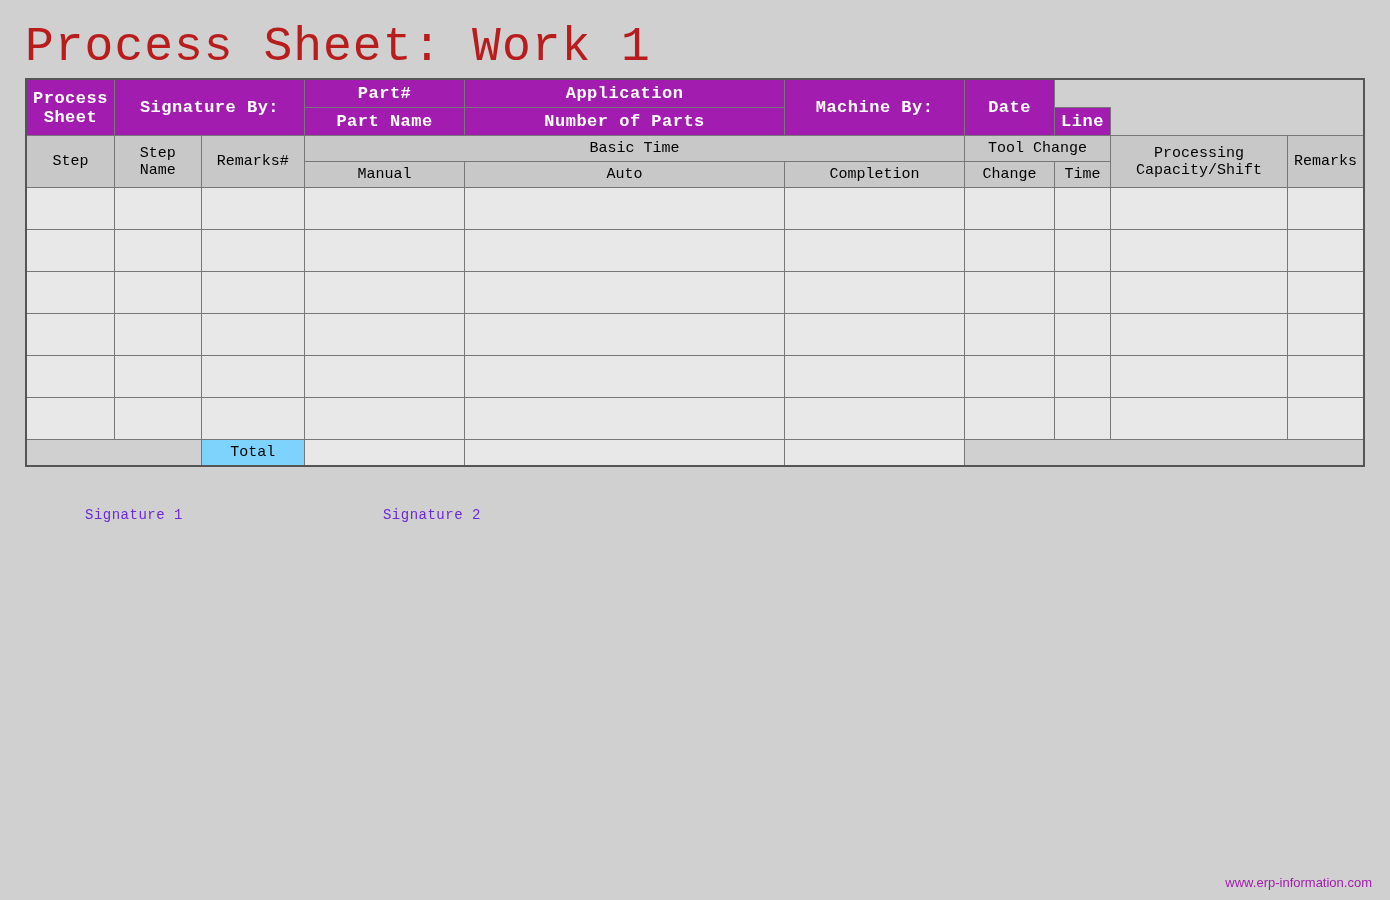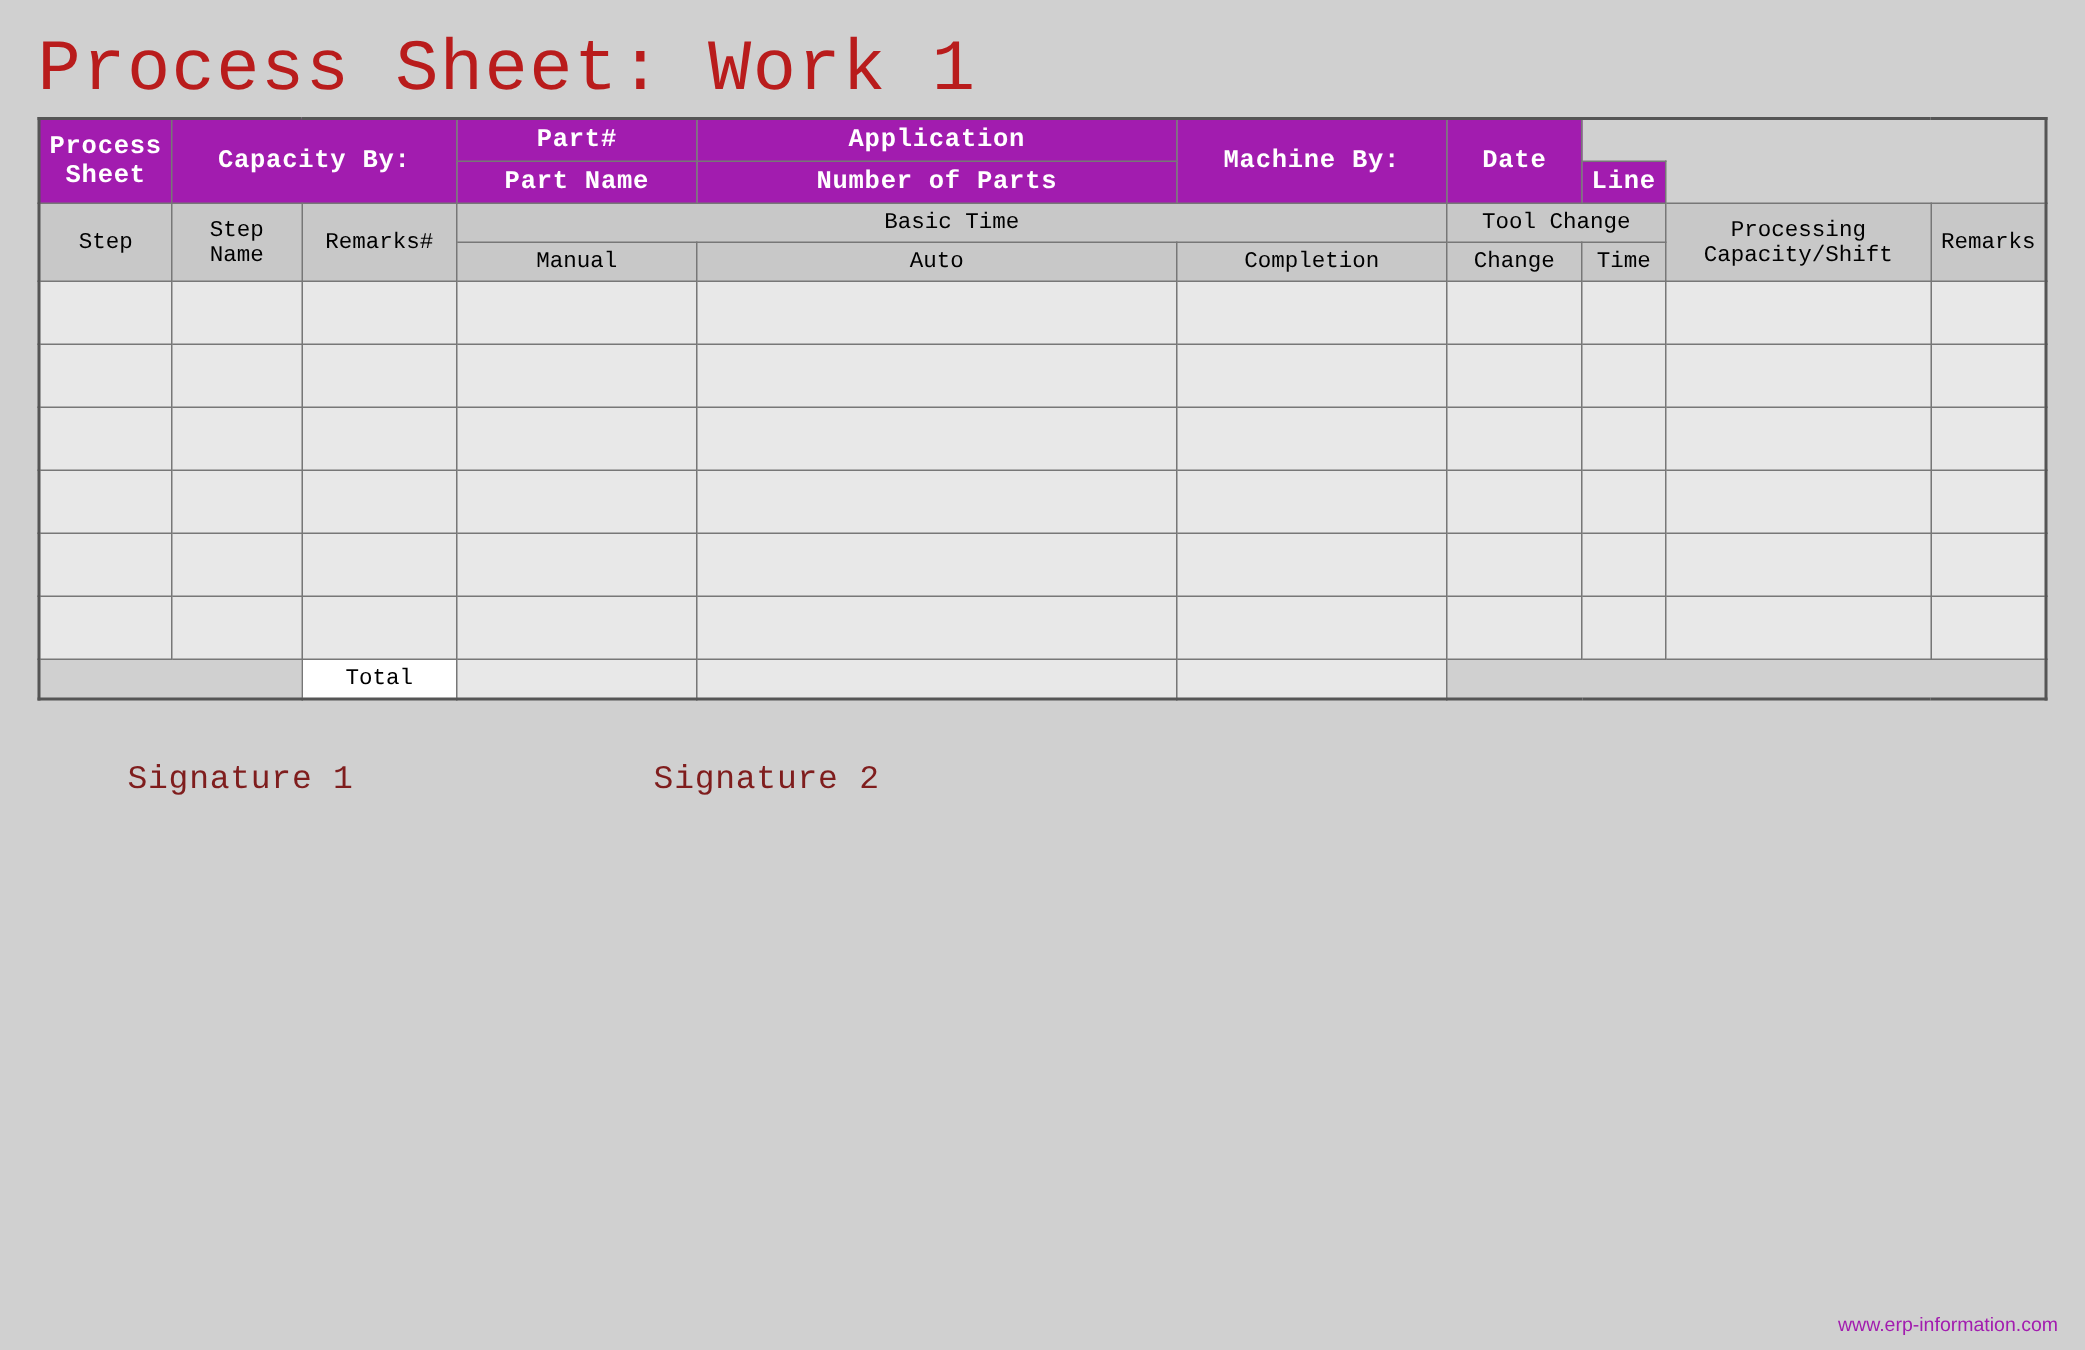--- a/index.html
+++ b/index.html
@@ -66,22 +66,22 @@
       font-size: 15px;
       font-weight: normal;
     }
 
     .signatures {
       display: flex;
       flex-direction: row;
       gap: 200px;
       margin-top: 40px;
       margin-left: 60px;
-      font-size: 22px;
-      color: #7f1d1d;
+      font-size: 14px;
+      color: #6d28d9;
       letter-spacing: 0.5px;
     }
 
     .watermark {
       position: fixed;
       bottom: 10px;
       right: 18px;
       font-size: 13px;
       color: #a21caf;
       font-family: Arial, sans-serif;
@@ -90,21 +90,21 @@
 </head>
 <body>
 
 <h1 class="page-title">Process Sheet: Work 1</h1>
 
 <table class="main-table">
 
   <tbody>
       <tr class="blue-row">
     <td rowspan="2" colspan="1" style="width:70px;">Process Sheet</td>
-    <td rowspan="2" colspan="2" style="width:280px;">Capacity By:</td>
+    <td rowspan="2" colspan="2" style="width:280px;">Signature By:</td>
     <td rowspan="1" colspan="1" style="width:160px;">Part#</td>
     <td rowspan="1" colspan="1" style="width:320px;">Application</td>
     <td rowspan="2" colspan="1" style="width:180px;">Machine By:</td>
     <td rowspan="2" colspan="1" style="width:90px;margin-top:16px;">Date</td>
   </tr>
 
   <tr class="blue-row">
     <td>Part Name</td>
     <td>Number of Parts</td>
     <td>Line</td>
@@ -197,21 +197,21 @@
     <td></td>
     <td></td>
     <td></td>
     <td></td>
     <td></td>
   </tr>
 
   <tr class="total-row">
     <td colspan="1" style="border:none;background:#d0d0d0;"></td>
     <td colspan="1" style="border:none;background:#d0d0d0;"></td>
-    <td style="text-align:center;border:1.5px solid #777;background:#ffffff;">Total</td>
+    <td style="text-align:center;border:1.5px solid #777;background:#7dd3fc;">Total</td>
     <td style="border:1.5px solid #777;background:#e8e8e8;"></td>
     <td style="border:1.5px solid #777;background:#e8e8e8;"></td>
     <td style="border:1.5px solid #777;background:#e8e8e8;"></td>
     <td colspan="4" style="border:none;background:#d0d0d0;"></td>
   </tr>
 </tbody>
   </table>
 
 <div class="signatures">
   <span>Signature 1</span>

